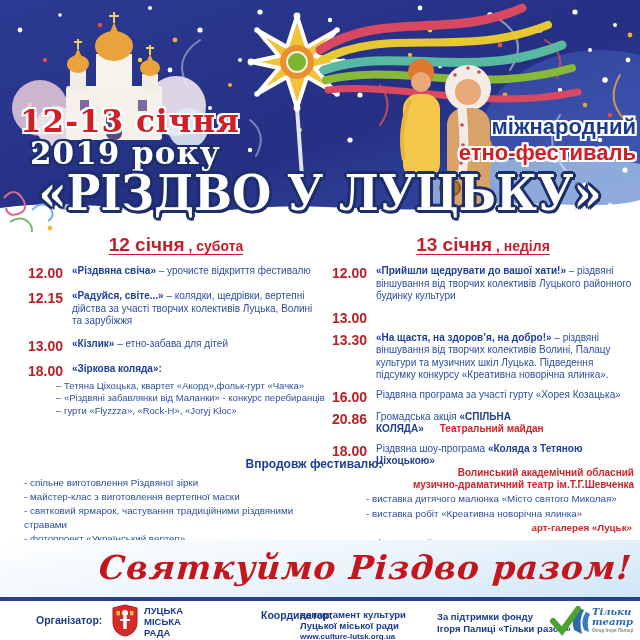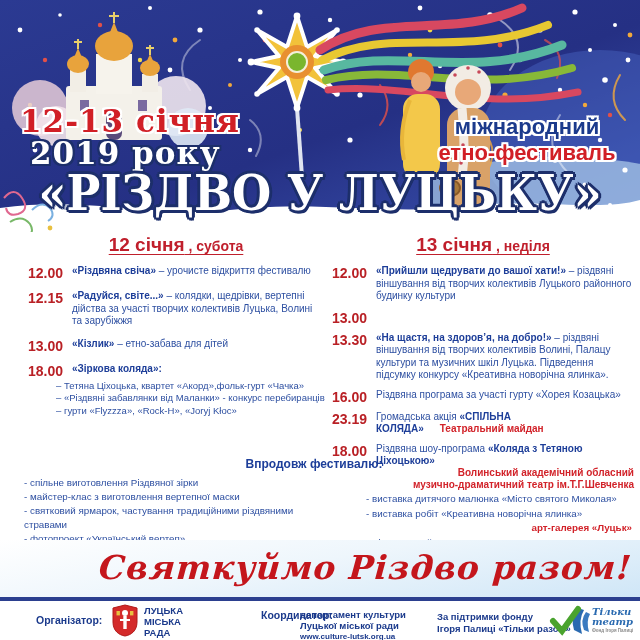--- a/index.html
+++ b/index.html
@@ -14,21 +14,21 @@
     position:absolute;left:20px;top:103px;font-family:"DejaVu Serif",serif;
     font-weight:bold;font-size:31px;color:#d11f26;letter-spacing:1px;
     text-shadow:-2px -2px 0 #fff,2px -2px 0 #fff,-2px 2px 0 #fff,2px 2px 0 #fff,0 -2px 0 #fff,0 2px 0 #fff,-2px 0 0 #fff,2px 0 0 #fff;
   }
   .hdr-date2{
     position:absolute;left:30px;top:135px;font-family:"DejaVu Serif",serif;
     font-weight:bold;font-size:31px;color:#ffffff;letter-spacing:1px;
     text-shadow:-2px -2px 0 #1d2f6b,2px -2px 0 #1d2f6b,-2px 2px 0 #1d2f6b,2px 2px 0 #1d2f6b,0 -2px 0 #1d2f6b,0 2px 0 #1d2f6b,-2px 0 0 #1d2f6b,2px 0 0 #1d2f6b;
   }
   .hdr-type{
-    position:absolute;left:418px;top:114px;width:218px;text-align:center;
+    position:absolute;left:418px;top:114px;width:218px;text-align:right;
     font-weight:bold;font-size:22px;line-height:1.16;
     text-shadow:-2px -2px 0 #fff,2px -2px 0 #fff,-2px 2px 0 #fff,2px 2px 0 #fff,0 -2px 0 #fff,0 2px 0 #fff,-2px 0 0 #fff,2px 0 0 #fff;
   }
   .hdr-type .t1{color:#1b3a8c;display:block;}
   .hdr-type .t2{color:#d11f26;display:block;}
   .main-title{
     position:absolute;left:0;top:167px;width:640px;text-align:center;
     font-family:"DejaVu Serif",serif;font-weight:bold;font-size:45px;
     color:#ffffff;letter-spacing:0px;transform:scaleY(1.08);
     text-shadow:-2px -2px 0 #1d2f6b,2px -2px 0 #1d2f6b,-2px 2px 0 #1d2f6b,2px 2px 0 #1d2f6b,0 -3px 0 #1d2f6b,0 3px 0 #1d2f6b,-3px 0 0 #1d2f6b,3px 0 0 #1d2f6b,2px 3px 0 #1d2f6b;
@@ -310,21 +310,21 @@
     </div>
     <div class="event">
       <span class="time">13.30</span>
       <span class="etext"><span class="etitle">«На щастя, на здоров’я, на добро!»</span><span> – різдвяні віншування від творчих колективів Волині, Палацу культури та музичних шкіл Луцька. Підведення підсумку конкурсу «Креативна новорічна ялинка».</span></span>
     </div>
     <div class="event">
       <span class="time">16.00</span>
       <span class="etext"><span>Різдвяна програма за участі гурту «Хорея Козацька»</span></span>
     </div>
     <div class="event">
-      <span class="time">23.19</span>
+      <span class="time">20.86</span>
       <span class="etext"><span>Громадська акція </span><span class="etitle">«СПІЛЬНА КОЛЯДА»</span><span class="inline-venue">Театральний майдан</span></span>
     </div>
     <div class="event" style="margin-bottom:2px;">
       <span class="time">18.00</span>
       <span class="etext"><span>Різдвяна шоу-програма </span><span class="etitle">«Коляда з Тетяною Ціхоцькою»</span></span>
     </div>
     <div class="venue-block">
       <div>Волинський академічний обласний</div>
       <div>музично-драматичний театр ім.Т.Г.Шевченка</div>
     </div>

